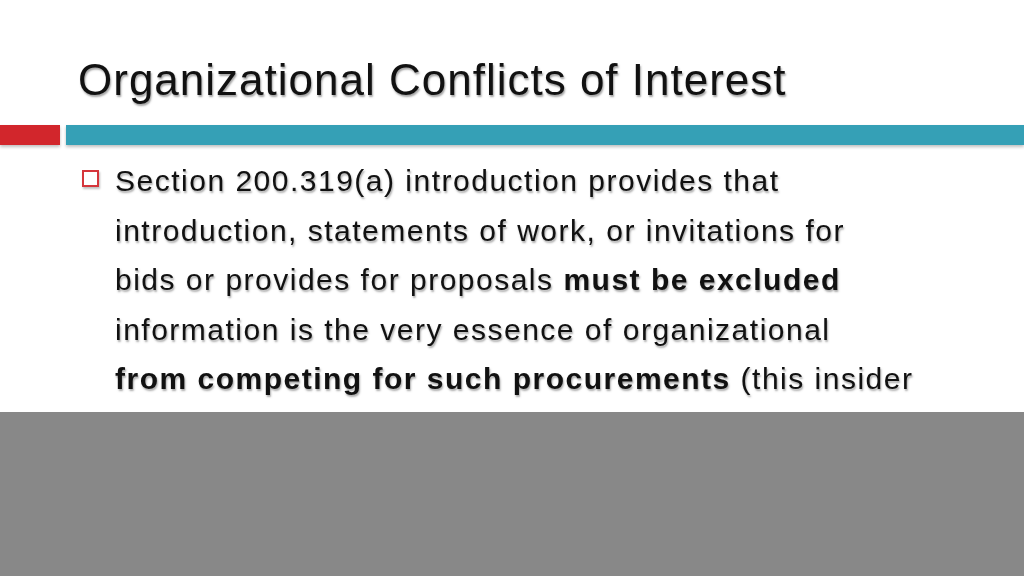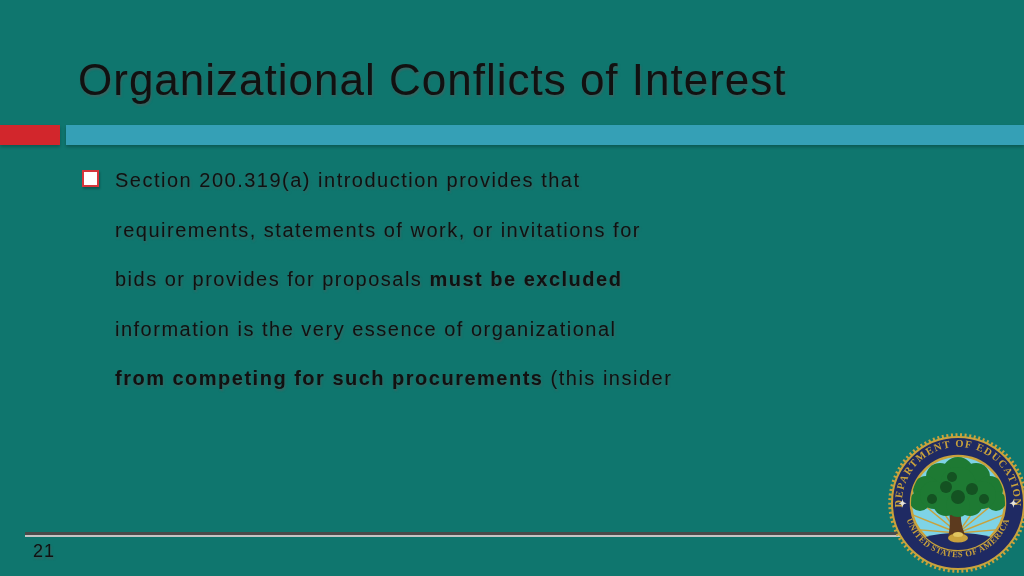--- a/index.html
+++ b/index.html
@@ -1,19 +1,19 @@
 <!DOCTYPE html>
 <html><head>
 <meta charset="utf-8">
 <style>
   html,body{margin:0;padding:0;background:#888;}
   .slide{
     position:relative;
-    width:1024px;height:576px;
-    background:#0f766e;
+    width:1024px;height:412px;
+    background:#ffffff;
     overflow:hidden;
     font-family:"Liberation Sans", sans-serif;
   }
   .title{
     position:absolute;
     left:78px;top:54px;
     font-size:44px;
     line-height:1.2;
     color:#111111;
     letter-spacing:1px;
@@ -28,21 +28,21 @@
     left:82px;top:170px;
     width:13px;height:13px;
     border:2.5px solid #D5353B;
     background:#ffffff;
     box-shadow:1px 2px 2px rgba(0,0,0,0.25);
   }
   .body{
     position:absolute;
     left:115px;top:156px;
     width:880px;
-    font-size:20px;
+    font-size:30px;
     line-height:49.6px;
     letter-spacing:1.5px;
     color:#111111;
     text-shadow:1px 2px 2px rgba(90,90,90,0.5);
   }
   .body .line{white-space:nowrap;}
   .body .b{font-weight:bold;}
   .footer-line{
     position:absolute;
     left:25px;top:532px;
@@ -72,21 +72,21 @@
 
   <div class="title">Organizational Conflicts of Interest</div>
 
   <div class="bar bar-red"></div>
   <div class="bar bar-teal"></div>
 
   <div class="bullet"></div>
 
   <div class="body">
     <div class="line"><span>Section 200.319(a) introduction provides that</span><span class="b"></span><span></span></div>
-    <div class="line"><span>requirements, statements of work, or invitations for</span><span class="b"></span><span></span></div>
+    <div class="line"><span>introduction, statements of work, or invitations for</span><span class="b"></span><span></span></div>
     <div class="line"><span>bids or provides for proposals </span><span class="b">must be excluded</span><span></span></div>
     <div class="line"><span>information is the very essence of organizational</span><span class="b"></span><span></span></div>
     <div class="line"><span></span><span class="b">from competing for such procurements</span><span> (this insider</span></div>
   </div>
 
   <div class="footer-line"></div>
   <div class="page-number">21</div>
 
   <svg class="seal" viewBox="0 0 140 140" aria-hidden="true">
     <defs>

